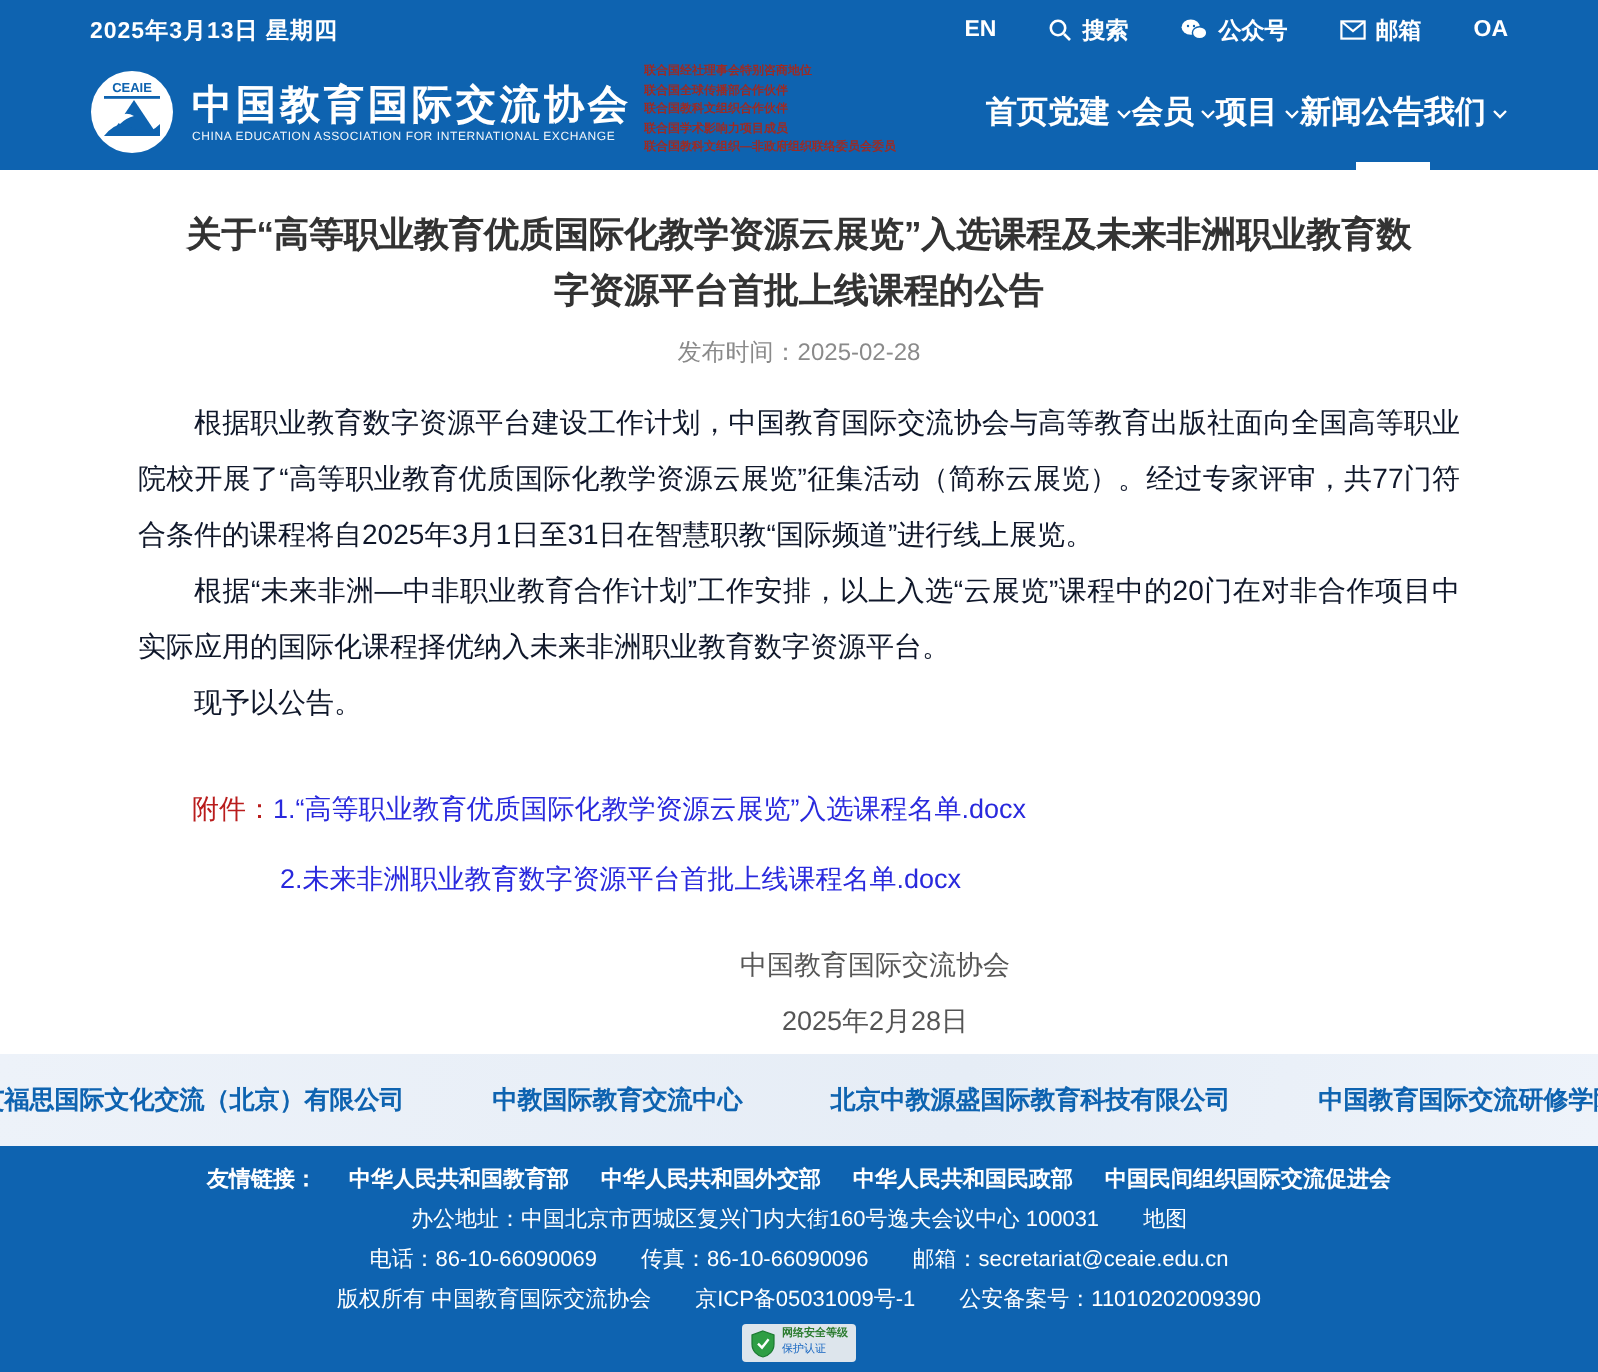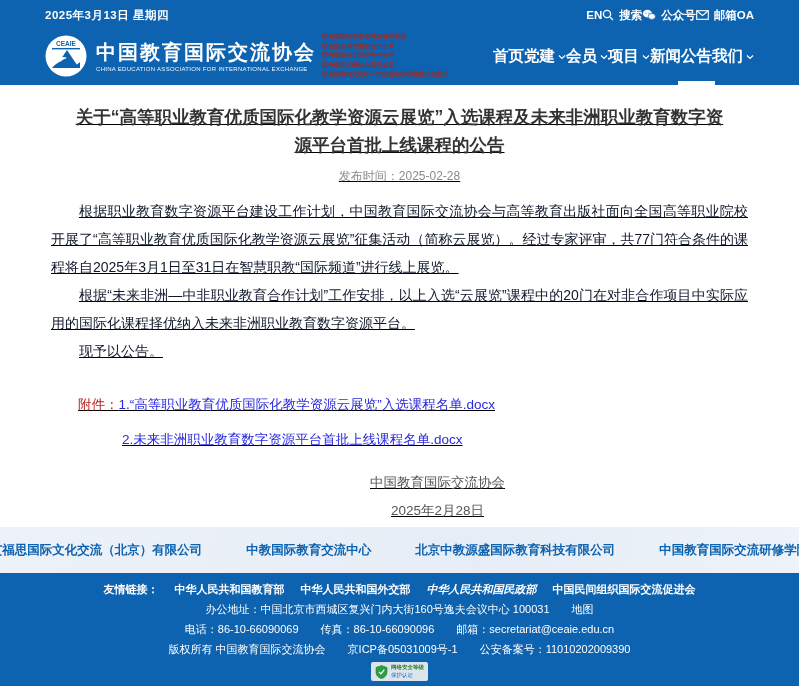--- a/index.html
+++ b/index.html
@@ -4,37 +4,37 @@
 <style>
   * { box-sizing: border-box; margin: 0; padding: 0; }
   html,body { width:799px; height:686px; overflow:hidden; background:#fff;
     font-family:"Liberation Sans","DejaVu Sans",sans-serif; }
   .page { width:799px; height:686px; display:flex; flex-direction:column; overflow:hidden; }
 
   
   .site-header { background:#0e63b0; color:#fff; padding:0 45px; flex:0 0 auto; }
   .topbar { display:flex; justify-content:space-between; align-items:center; height:27px; font-size:11.5px; padding-top:3px; }
   .topbar-date { font-weight:bold; letter-spacing:0.5px; }
-  .topbar-right { display:flex; align-items:center; }
+  .topbar-right { display:flex; gap:26px; align-items:center; }
   .tb-item { display:flex; align-items:center; gap:5px; color:#fff; cursor:pointer; font-weight:bold; text-decoration:none; }
   .tb-item svg { display:block; }
 
   .header-main { display:flex; align-items:center; height:58px; overflow:hidden; }
   .logo { flex:0 0 auto; width:42px; height:42px; cursor:pointer; }
   .brand { margin-left:9px; flex:0 0 auto; }
   .brand-cn { font-family:"DejaVu Serif","Liberation Serif",serif; font-weight:bold; font-size:20px; letter-spacing:2px; line-height:1.1; white-space:nowrap; }
   .brand-en { font-size:6px; letter-spacing:0.3px; margin-top:3px; white-space:nowrap; opacity:0.95; }
   .creds { margin-left:6px; flex:0 1 auto; overflow:hidden; font-size:6px; line-height:1.6; font-weight:bold; color:#9c2b24; white-space:nowrap; }
   .nav { margin-left:auto; display:flex; align-items:stretch; font-size:15.5px; font-weight:bold; height:58px; white-space:nowrap; }
   .nav-item { color:#fff; text-decoration:none; display:flex; align-items:center; gap:3px; position:relative; cursor:pointer; }
   .nav-item.active::after { content:""; position:absolute; left:-3px; right:-3px; bottom:0; height:4px; background:#fff; }
   .caret svg { display:block; margin-top:2px; }
 
   
-  .main { flex:1 1 auto; background:#fff; padding:14px 51px 0; overflow:hidden;text-decoration:underline; }
+  .main { flex:1 1 auto; background:#fff; padding:14px 69px 0; overflow:hidden; }
   .title { font-size:17.5px; font-weight:bold; color:#333; text-align:center; line-height:1.62; margin:4px 18px 0; }
   .pubdate { text-align:center; color:#8a8a8a; font-size:12px; margin-top:8px; }
   .body-text { margin-top:12px; color:#0f172a; font-size:14px; line-height:2.0; text-align:justify; }
   .body-text p { text-indent:2em; }
   .attach { margin-top:22px; font-size:13.5px; color:#333; padding-left:2em; line-height:2.6; }
   .attach-row { display:flex; }
   .attach-row-2 { padding-left:44px; }
   .attach-label { color:#b91c1c; flex:0 0 auto; }
   .attach-link { color:#2929dd; text-decoration:none; cursor:pointer; }
   .signature { margin-top:12px; text-align:center; color:#555; font-size:13.5px; line-height:2.05; transform:translateX(38px); }
@@ -204,21 +204,21 @@
     <a class="partner-link">中教国际教育交流中心</a>
     <a class="partner-link">北京中教源盛国际教育科技有限公司</a>
     <a class="partner-link">中国教育国际交流研修学院</a>
   </div>
 
   <footer class="footer">
     <div class="friends">
       <span>友情链接：</span>
       <a style="color:#fff;text-decoration:none;">中华人民共和国教育部</a>
       <a style="color:#fff;text-decoration:none;">中华人民共和国外交部</a>
-      <a style="color:#fff;text-decoration:none;font-style:italic;">中华人民共和国民政部</a>
+      <a style="color:#fff;text-decoration:none;">中华人民共和国民政部</a>
       <a style="color:#fff;text-decoration:none;">中国民间组织国际交流促进会</a>
     </div>
     <div class="f-line">
       <span>办公地址：中国北京市西城区复兴门内大街160号逸夫会议中心 100031</span>
       <a>地图</a>
     </div>
     <div class="f-line">
       <span>电话：86-10-66090069</span>
       <span>传真：86-10-66090096</span>
       <a>邮箱：secretariat@ceaie.edu.cn</a>

